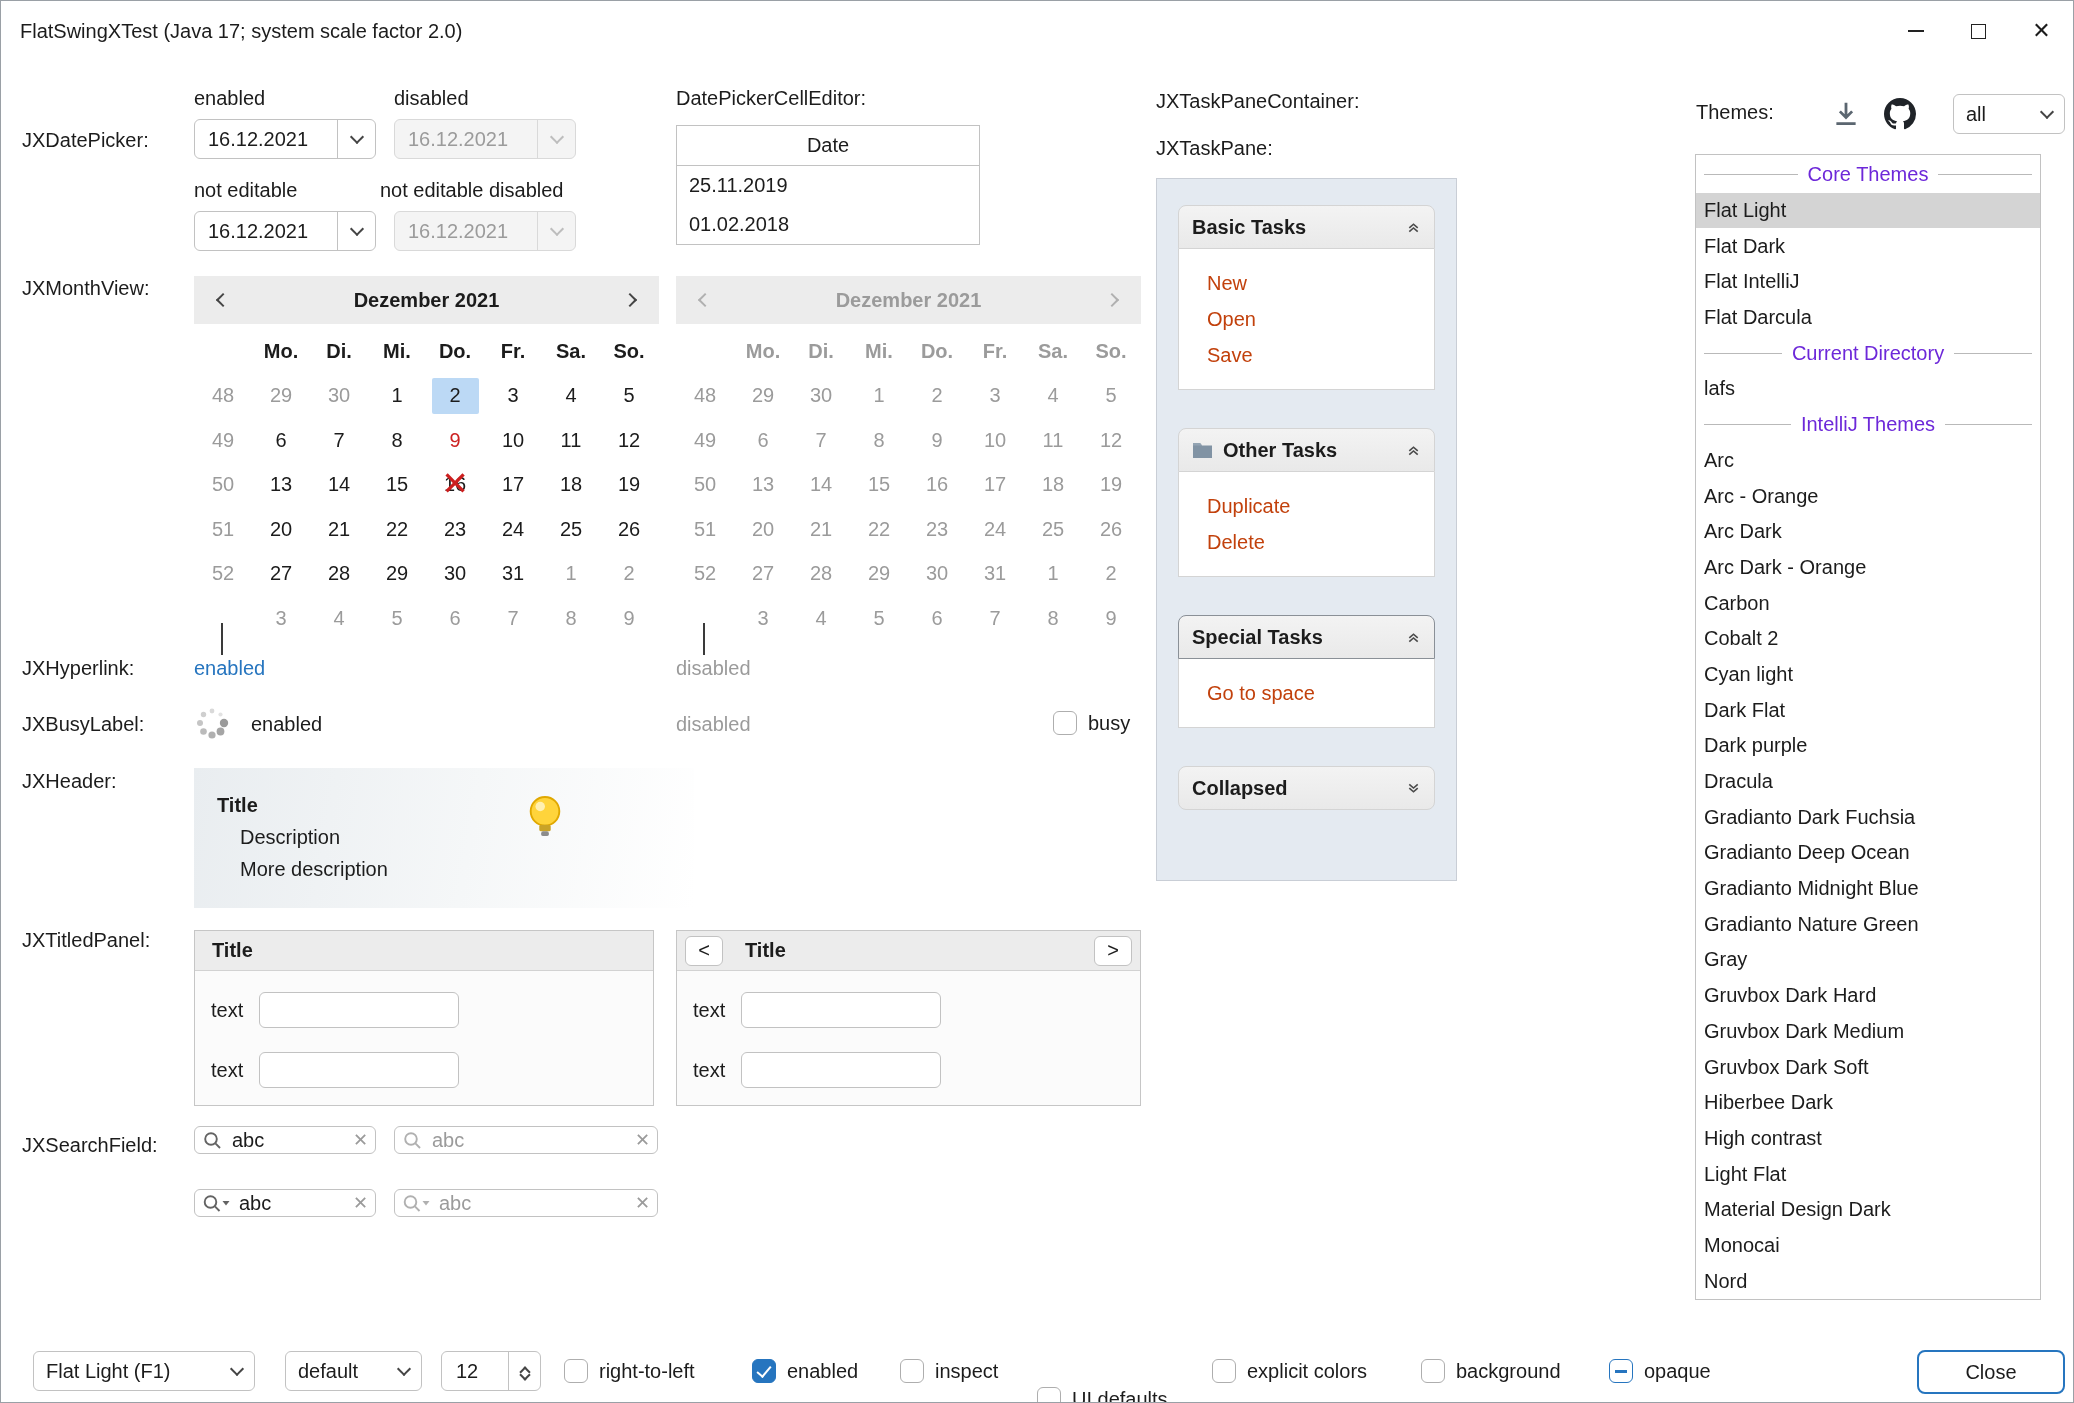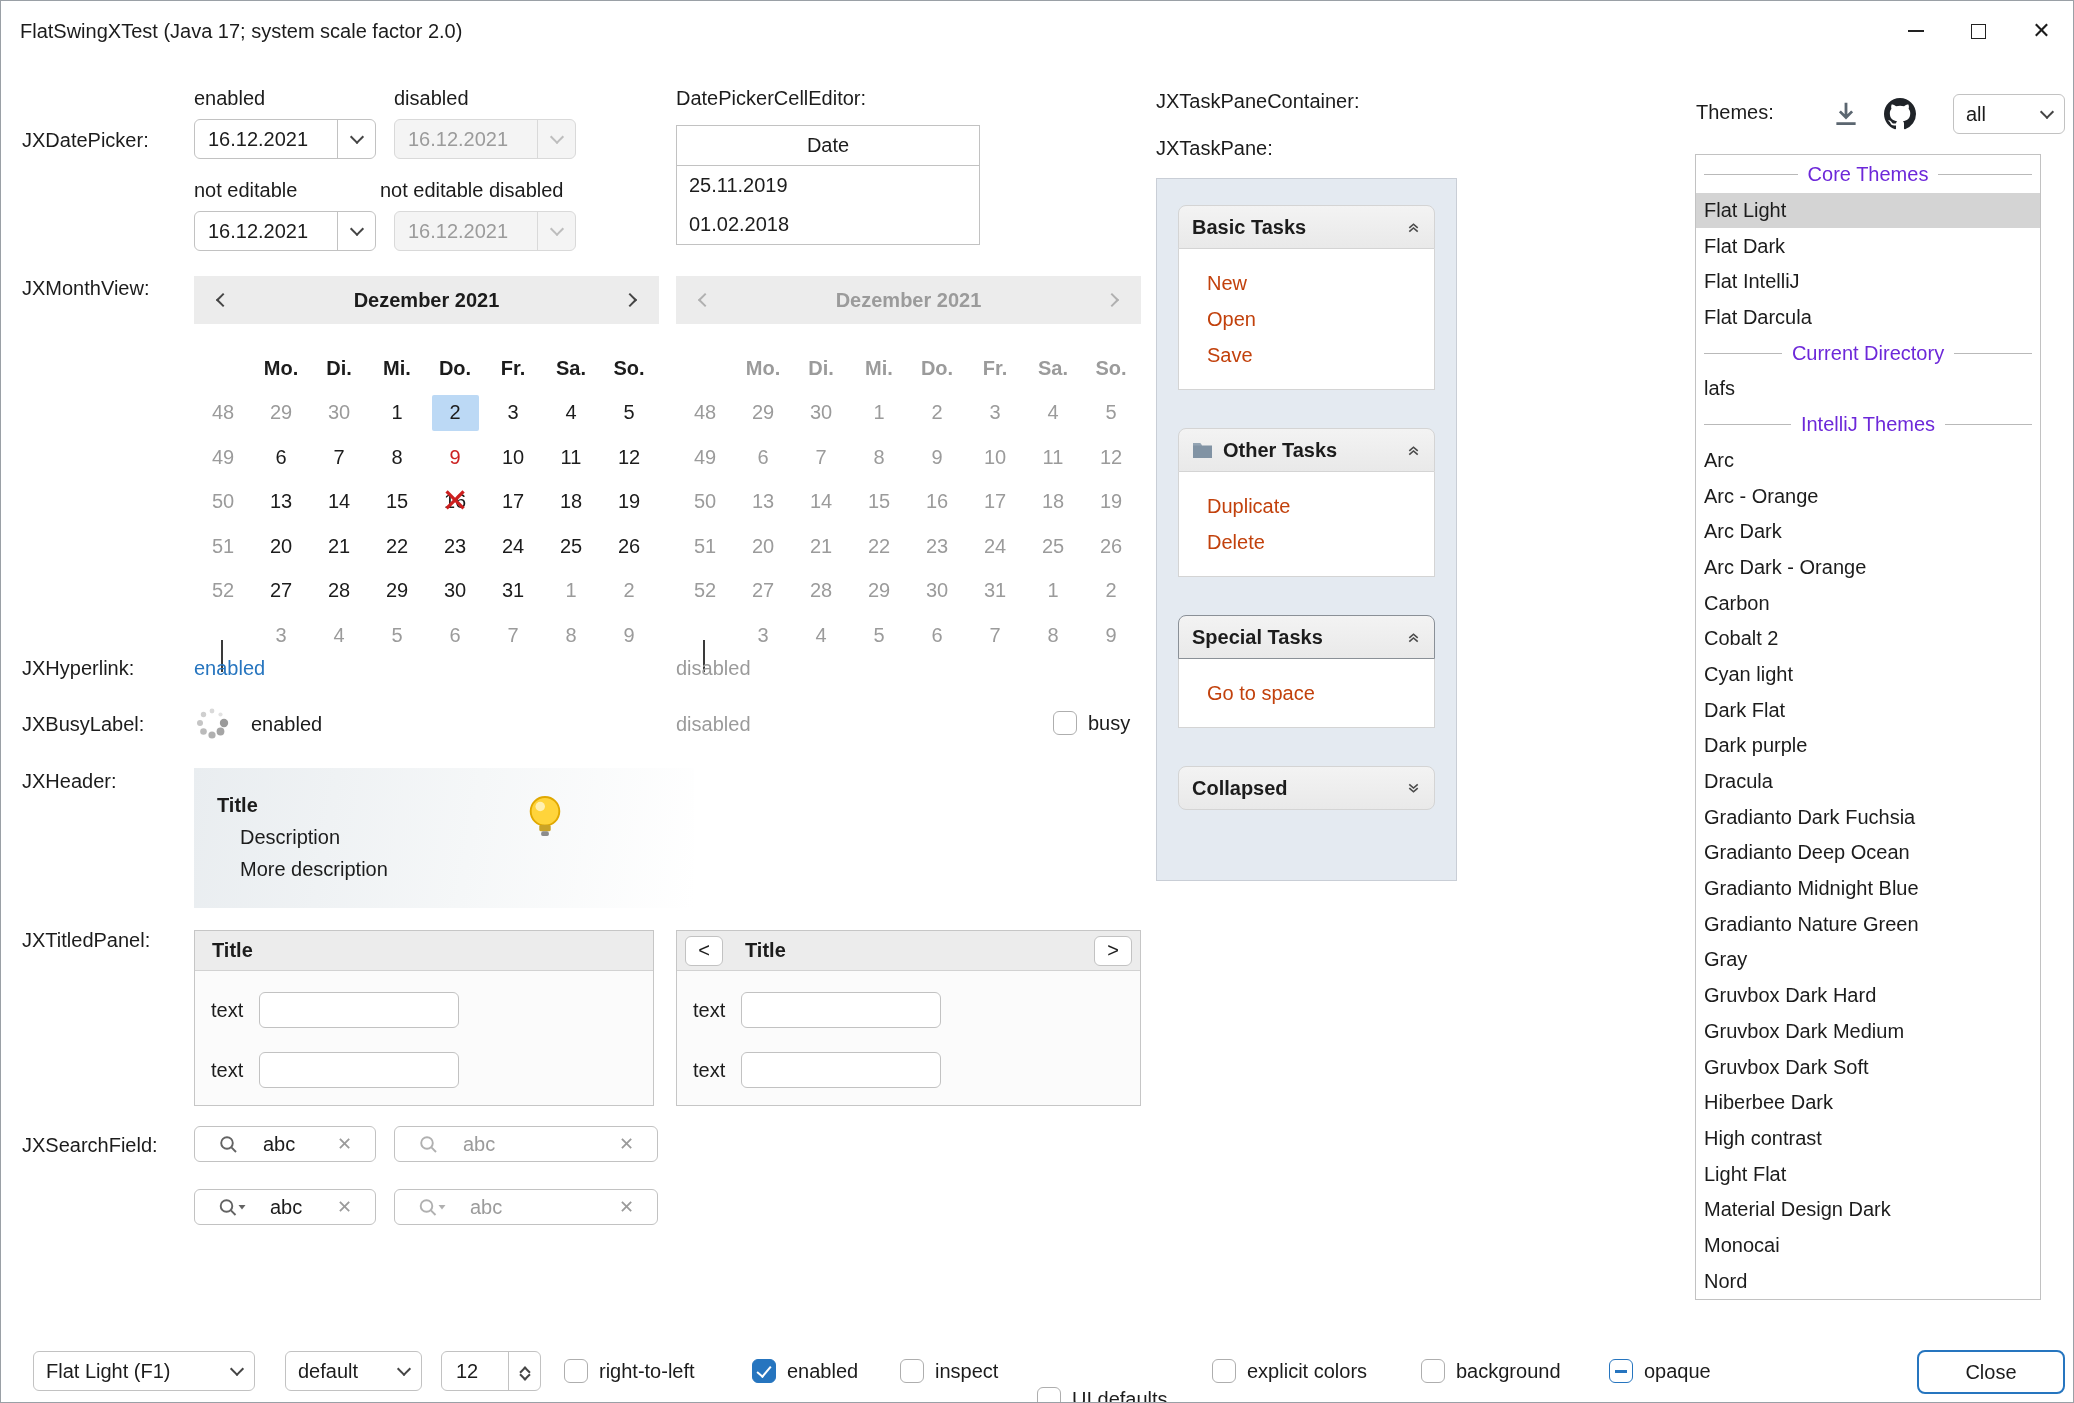--- a/index.html
+++ b/index.html
@@ -42,21 +42,21 @@
   .celltable{position:absolute;left:675px;top:124px;width:304px;background:#fff;border:1px solid #c2c2c2}
   .celltable .th{height:40px;display:flex;align-items:center;justify-content:center;border-bottom:1px solid #c2c2c2}
   .celltable .tr{height:39px;display:flex;align-items:center;padding-left:12px}
 
   
   .calendar{position:absolute;top:275px;width:465px}
   #cal-enabled{left:193px} #cal-disabled{left:675px}
   .cal-head{height:48px;background:#ececec;display:flex;align-items:center;font-weight:bold}
   .cal-nav{width:58px;display:flex;align-items:center;justify-content:center;cursor:pointer}
   .cal-title{flex:1;text-align:center}
-  .cal-grid{display:grid;grid-template-columns:repeat(8,58px);grid-auto-rows:44.5px;justify-items:center;align-items:center;padding-top:22px}
+  .cal-grid{display:grid;grid-template-columns:repeat(8,58px);grid-auto-rows:44.5px;justify-items:center;align-items:center;padding-top:5px}
   .cell{display:flex;align-items:center;justify-content:center}
   .cell.wd{font-weight:bold}
   .cell.wn{color:#9b9b9b}
   .cell.day{width:47px;height:36px;border-radius:2px}
   .cell.day.adj{color:#9b9b9b}
   .cell.day.sel{background:#bcd9f5}
   .cell.day.flag{color:#cc2222}
   .cell.day.crossed{position:relative}
   .cell.day.crossed::after{content:"\2715";position:absolute;left:50%;top:50%;transform:translate(-50%,-54%);color:#cc1f1f;font-size:33px}
   .cell.wn.tick{position:relative}
@@ -93,21 +93,21 @@
   .tp-head{height:40px;background:#ececec;display:flex;align-items:center;padding:0 8px;border-bottom:1px solid #d2d2d2}
   .tp-title{font-weight:bold;margin-left:9px}
   .tp-title.ml22{margin-left:22px}
   .tp-btn{width:38px;height:30px;background:#fff;border:1px solid #c2c2c2;border-radius:6px;display:flex;align-items:center;justify-content:center;cursor:pointer}
   .tp-btn.right{margin-left:auto}
   .tp-body{padding-top:21px}
   .tp-row{display:flex;align-items:center;margin:0 0 24px 16px;gap:16px}
   .tp-input{width:200px;height:36px;border:1px solid #c2c2c2;border-radius:6px;background:#fff;font:inherit;padding:0 10px}
 
   
-  .sfield{position:absolute;height:36px;border:1px solid #c2c2c2;border-radius:6px;background:#fff;display:flex;align-items:center;padding:0 23px;gap:24px}
+  .sfield{position:absolute;height:28px;border:1px solid #c2c2c2;border-radius:6px;background:#fff;display:flex;align-items:center;padding:0 7px;gap:9px}
   .sf0{left:193px;top:1125px;width:182px}
   .sf1{left:393px;top:1125px;width:264px}
   .sf2{left:193px;top:1188px;width:182px}
   .sf3{left:393px;top:1188px;width:264px}
   .sfield .mag{display:flex;align-items:center}
   .sfield .sval{flex:1}
   .sfield .sclear{color:#9b9b9b;font-size:18px;cursor:pointer}
   .sfield.dis .sval{color:#9b9b9b}
   .sfield.dis .mag{opacity:.5}
 

